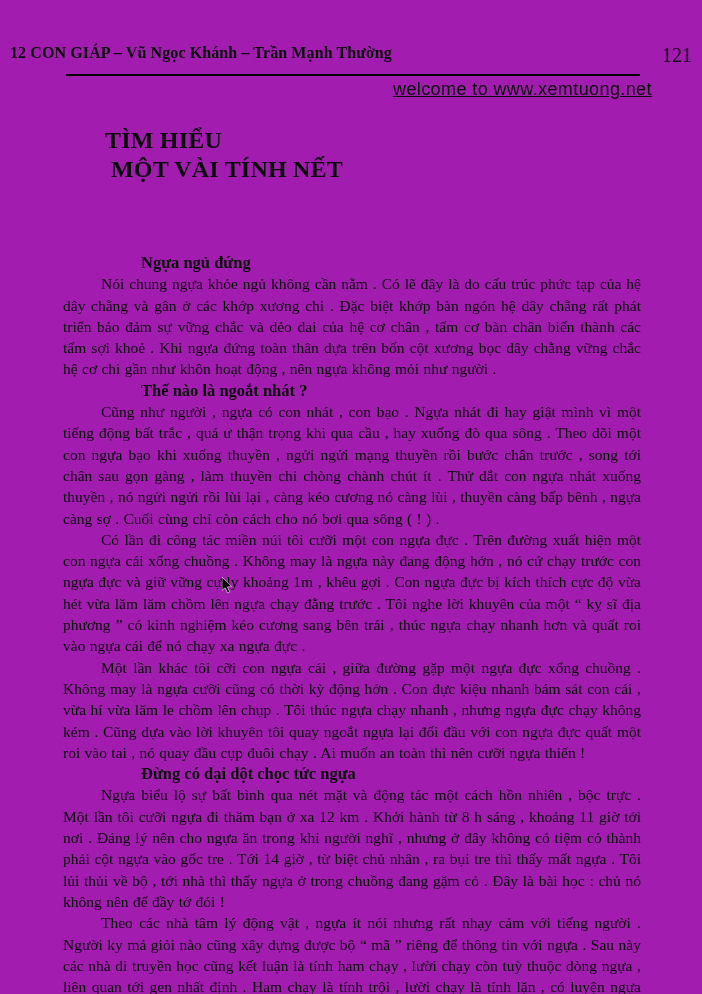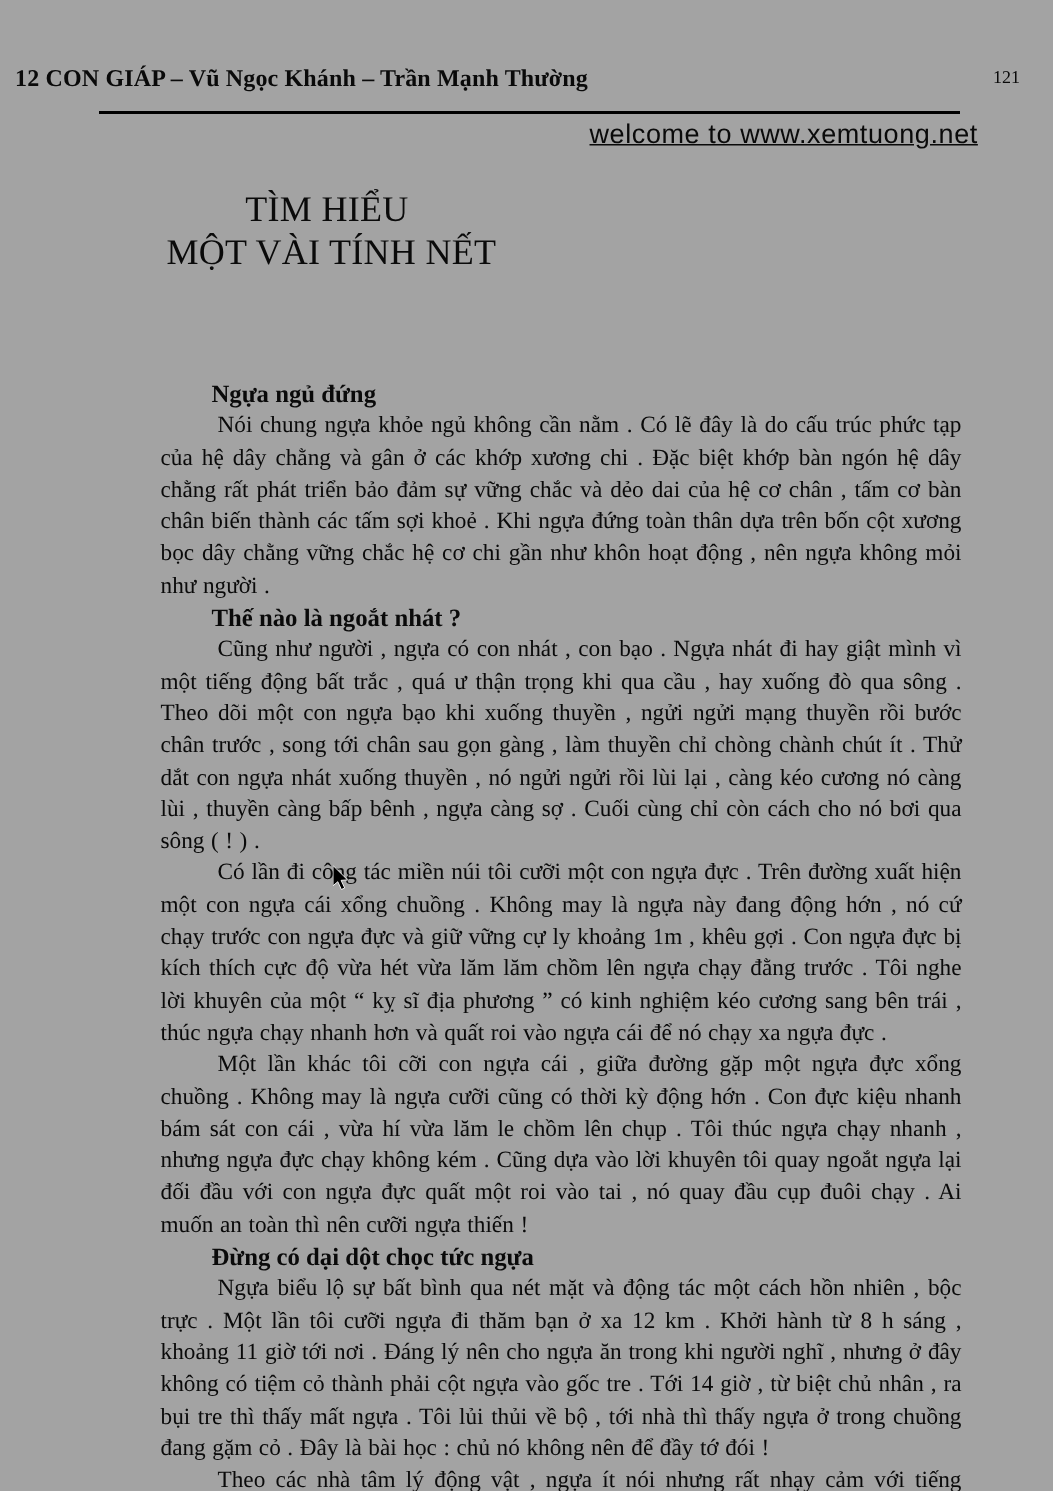--- a/index.html
+++ b/index.html
@@ -6,21 +6,21 @@
   html, body {
     width: 702px; height: 994px;
     background: #ffffff;
     font-family: "Liberation Serif", serif;
     color: #0a0a0a;
     overflow: hidden;
   }
   .page {
     position: relative;
     width: 702px; height: 994px;
-    background: #a3a3a3;
+    background: #a21caf;
   }
   
   .header-book {
     position: absolute;
     left: 10px; top: 44px;
     font-family: "Liberation Serif", serif;
     font-weight: bold;
     font-size: 16px;
     letter-spacing: 0.1px;
     white-space: nowrap;
@@ -32,38 +32,37 @@
     font-size: 18px;
     letter-spacing: 0.4px;
     text-decoration: underline;
     color: #0a0a0a;
     white-space: nowrap;
     margin-top: 36px;
   }
   .header-page {
     position: absolute;
     left: 662px; top: 44px;
-    font-size: 12px;
+    font-size: 20px;
     white-space: nowrap;
   }
   .header-rule {
     position: absolute;
     left: 66px; top: 74px;
     width: 574px; height: 2px;
     background: #000;
   }
   
   .title-block {
     position: absolute;
     left: 105px; top: 126px;
-    font-weight: normal;
+    font-weight: bold;
     font-size: 24px;
     line-height: 29px;
     letter-spacing: 0.2px;
-    text-align: center;
   }
   .title-line { white-space: nowrap; }
   .title-line + .title-line { padding-left: 6px; }
   
   .body-text {
     position: absolute;
     left: 63px; top: 252px;
     width: 578px;
     font-size: 15.5px;
     line-height: 21.3px;
@@ -71,21 +70,20 @@
   }
   .section-heading {
     font-weight: bold;
     font-size: 16.5px;
     margin-left: 78px;
     text-align: left;
   }
   .para {
     text-indent: 38px;
     word-spacing: 0.5px;
-    margin-left: 44px;
   }
   
   .cursor {
     position: absolute;
     left: 222px; top: 577px;
     width: 12px; height: 17px;
     pointer-events: none;
   }
 </style>
 </head>

